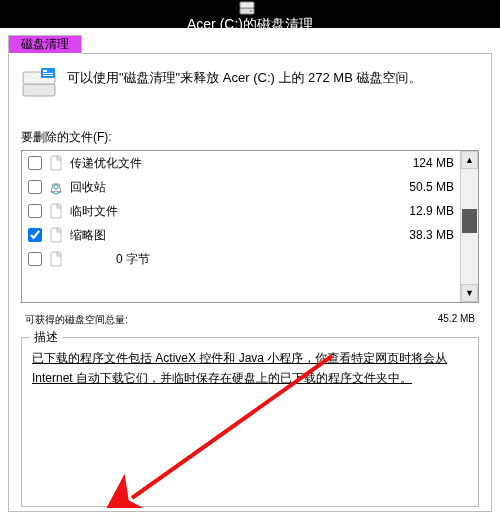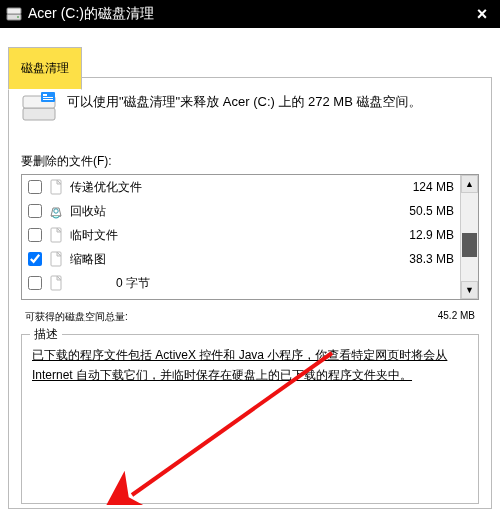--- a/index.html
+++ b/index.html
@@ -1,29 +1,29 @@
 <!DOCTYPE html>
 <html><head>
 <meta charset="utf-8">
 <style>
   * { box-sizing: border-box; margin: 0; padding: 0; }
   body { font-family: "Microsoft YaHei", "Segoe UI", sans-serif; font-size: 12px; background: #fff; width: 500px; height: 520px; overflow: hidden; }
-  .titlebar { background: #000; color: #fff; height: 28px; display: flex; align-items: center; padding: 0 6px; }
+  .titlebar { background: #000; color: #fff; height: 28px; display: flex; align-items: center; padding: 0 6px; flex-direction: column; }
   .titlebar .drive-icon { width: 16px; height: 16px; margin-right: 6px; }
   .titlebar .title-text { flex: 1; font-size: 14px; }
   .titlebar .close { color:#fff; font-size:18px; font-weight:bold; width:24px; text-align:center; cursor:pointer; }
   .content { padding: 6px 8px 0 8px; }
   .tabstrip { display:flex; border-bottom:1px solid #bbb; }
-  .tab { padding:12px 12px; border:1px solid #bbb; border-bottom:1px solid #fff; background:#fde047; position:relative; top:13px; font-size:12px; }
+  .tab { padding:0 12px; border:1px solid #bbb; border-bottom:1px solid #fff; background:#d946ef; position:relative; top:1px; font-size:12px; }
   .body-area { border:1px solid #bbb; border-top:none; padding:10px 12px 4px 12px; }
   .intro { display:flex; align-items:flex-start; gap:10px; padding:4px 0 12px 0; }
   .disk-icon { width:36px; height:32px; flex-shrink:0; }
   .intro-text { font-size:13px; line-height:1.6; }
   .section-label { font-size:12px; margin:17px 0 4px 0; }
-  .filebox { border:1px solid #999; height:126px; display:flex; }
+  .filebox { border:1px solid #999; height:153px; display:flex; }
   .filelist { flex:1; overflow:hidden; }
   .row { display:flex; align-items:center; height:24px; padding:0 6px; border-bottom:0; }
   .row input[type=checkbox]{ width:14px; height:14px; margin-right:6px; }
   .row .row-icon { width:16px; height:16px; margin-right:6px; flex-shrink:0; }
   .row .name { flex:1; font-size:12px; }
   .row .size { width:80px; text-align:right; font-size:12px; }
   .scrollbar { width:18px; border-left:1px solid #ccc; display:flex; flex-direction:column; background:#f0f0f0; }
   .sb-btn { height:18px; display:flex; align-items:center; justify-content:center; background:#e8e8e8; border:1px solid #ccc; font-size:9px; }
   .sb-track { flex:1; position:relative; }
   .sb-thumb { position:absolute; left:1px; right:1px; top:40px; height:24px; background:#5a5a5a; }

